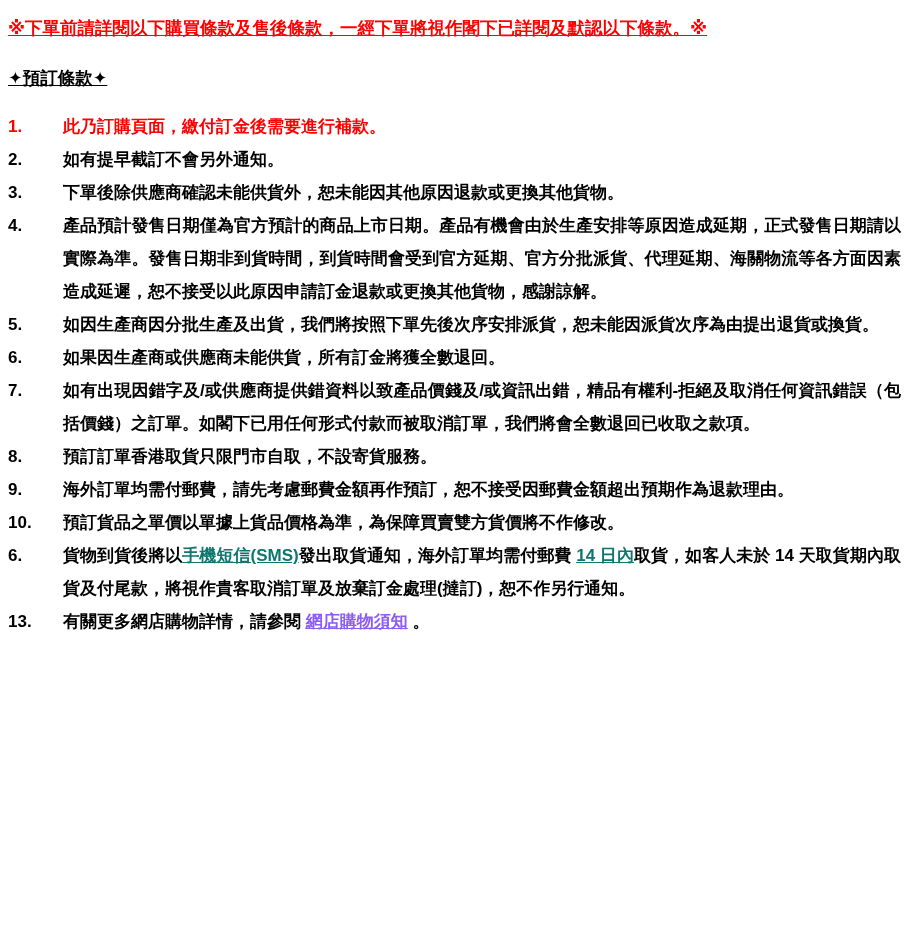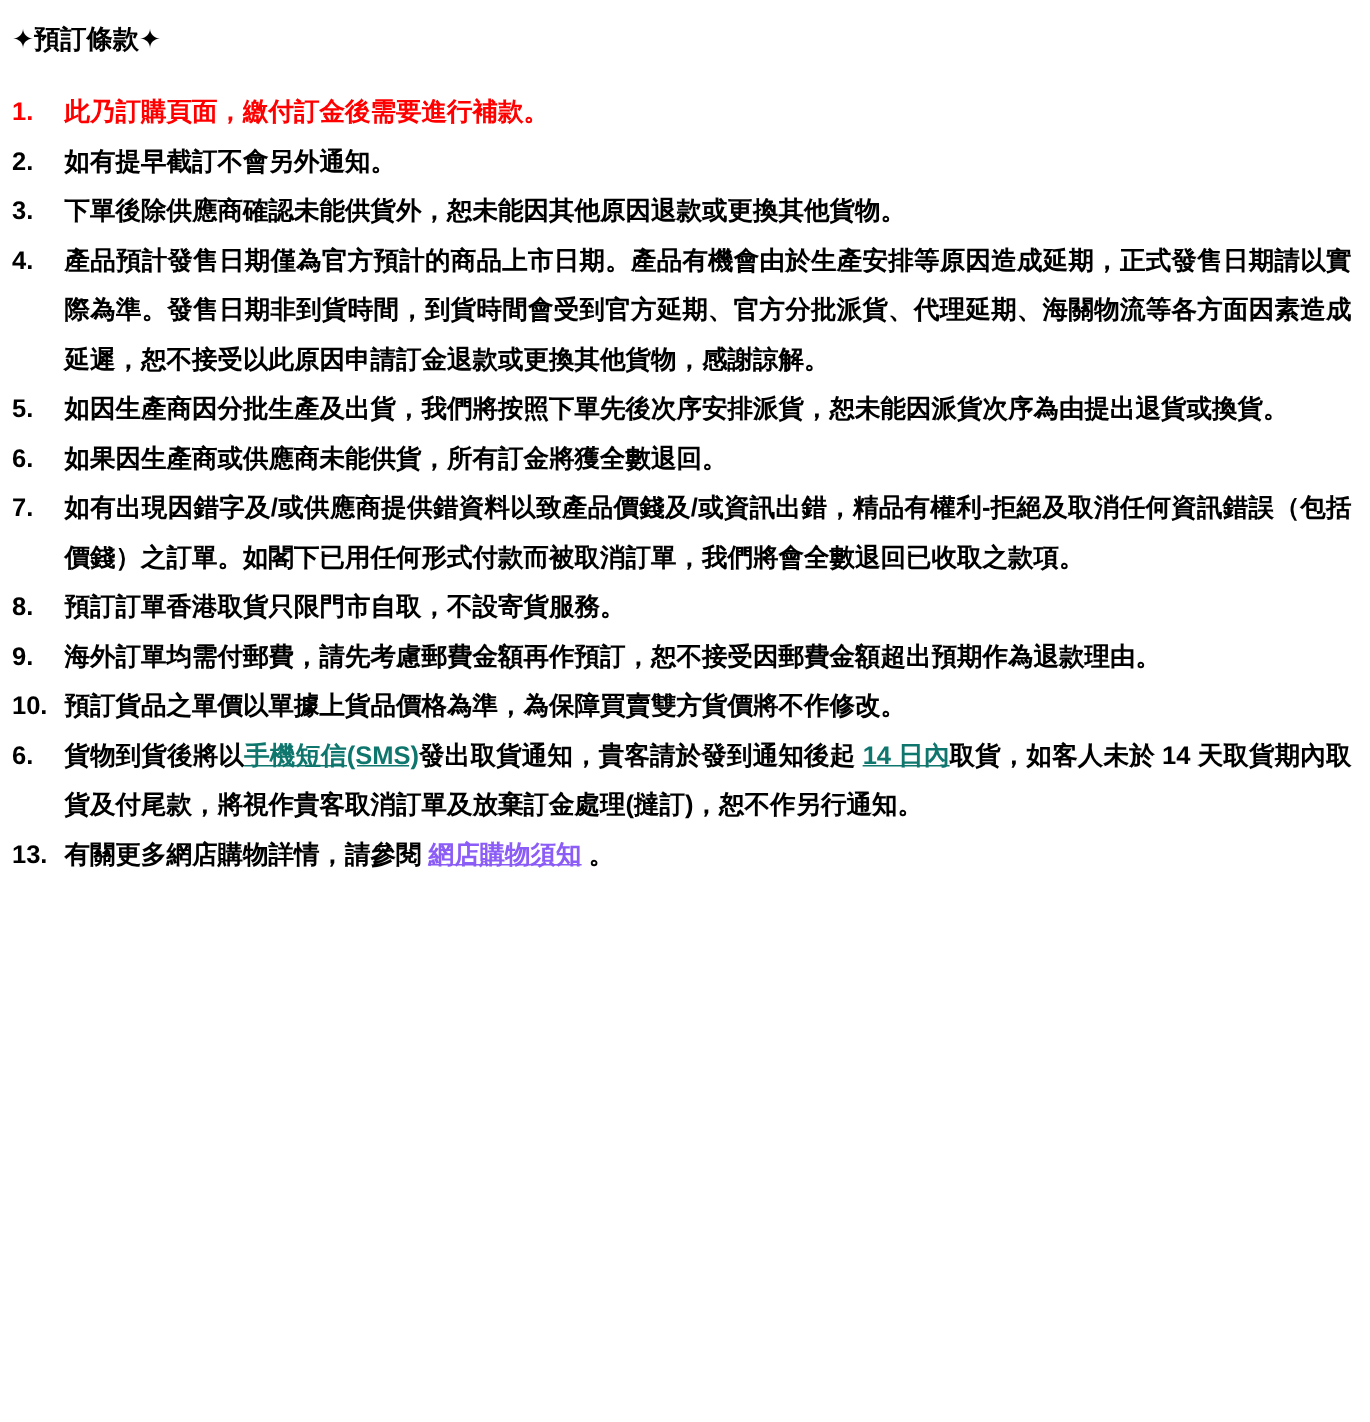--- a/index.html
+++ b/index.html
@@ -20,37 +20,39 @@
     line-height: 33px;
   }
   .title {
     color: #ff0000;
     text-decoration: underline;
     margin: 2px 0 17px 0;
     font-size: 17.5px;
   }
   .section-header {
     color: #000000;
+    text-decoration: underline;
     margin: 0 0 15px 0;
     font-size: 17.5px;
   }
   .terms-list {
     display: block;
   }
   .term-row {
     display: flex;
     align-items: flex-start;
   }
   .term-num {
     flex: 0 0 35px;
     white-space: nowrap;
   }
   .term-text {
     flex: 1 1 auto;
     text-align: justify;
+    margin-left: 20px;
   }
   .term-row.red,
   .term-row.red .term-num,
   .term-row.red .seg {
     color: #ff0000;
   }
   .seg.normal {
     color: inherit;
   }
   .seg.red-underline {
@@ -60,20 +62,21 @@
   .seg.link {
     color: #8b5cf6;
     text-decoration: underline;
     cursor: pointer;
   }
 </style>
 </head>
 <body>
 
 <div class="doc">
+  <div class="title">※下單前請詳閱以下購買條款及售後條款，一經下單將視作閣下已詳閱及默認以下條款。※</div>
   <div class="section-header">✦預訂條款✦</div>
   <div class="terms-list" id="terms-list">
       <div class="term-row red">
         <span class="term-num">1.</span>
         <span class="term-text"><span class="seg normal">此乃訂購頁面，繳付訂金後需要進行補款。</span></span>
       </div>
       <div class="term-row">
         <span class="term-num">2.</span>
         <span class="term-text"><span class="seg normal">如有提早截訂不會另外通知。</span></span>
       </div>
@@ -104,20 +107,20 @@
       <div class="term-row">
         <span class="term-num">9.</span>
         <span class="term-text"><span class="seg normal">海外訂單均需付郵費，請先考慮郵費金額再作預訂，恕不接受因郵費金額超出預期作為退款理由。</span></span>
       </div>
       <div class="term-row">
         <span class="term-num">10.</span>
         <span class="term-text"><span class="seg normal">預訂貨品之單價以單據上貨品價格為準，為保障買賣雙方貨價將不作修改。</span></span>
       </div>
       <div class="term-row">
         <span class="term-num">6.</span>
-        <span class="term-text"><span class="seg normal">貨物到貨後將以</span><span class="seg red-underline">手機短信(SMS)</span><span class="seg normal">發出取貨通知，貴客請於發到通知後起 </span><span class="seg red-underline">14 日內</span><span class="seg normal">取貨，如客人未於 14 天取貨期內取貨及付尾款，將視作貴客取消訂單及放棄訂金處理(撻訂)，恕不作另行通知。</span></span>
+        <span class="term-text"><span class="seg normal">貨物到貨後將以</span><span class="seg red-underline">手機短信(SMS)</span><span class="seg normal">發出取貨通知，海外訂單均需付郵費 </span><span class="seg red-underline">14 日內</span><span class="seg normal">取貨，如客人未於 14 天取貨期內取貨及付尾款，將視作貴客取消訂單及放棄訂金處理(撻訂)，恕不作另行通知。</span></span>
       </div>
       <div class="term-row">
         <span class="term-num">13.</span>
         <span class="term-text"><span class="seg normal">有關更多網店購物詳情，請參閱 </span><a class="seg link" href="#">網店購物須知</a><span class="seg normal"> 。</span></span>
       </div>
     </div>
 </div>
 
 </body></html>

